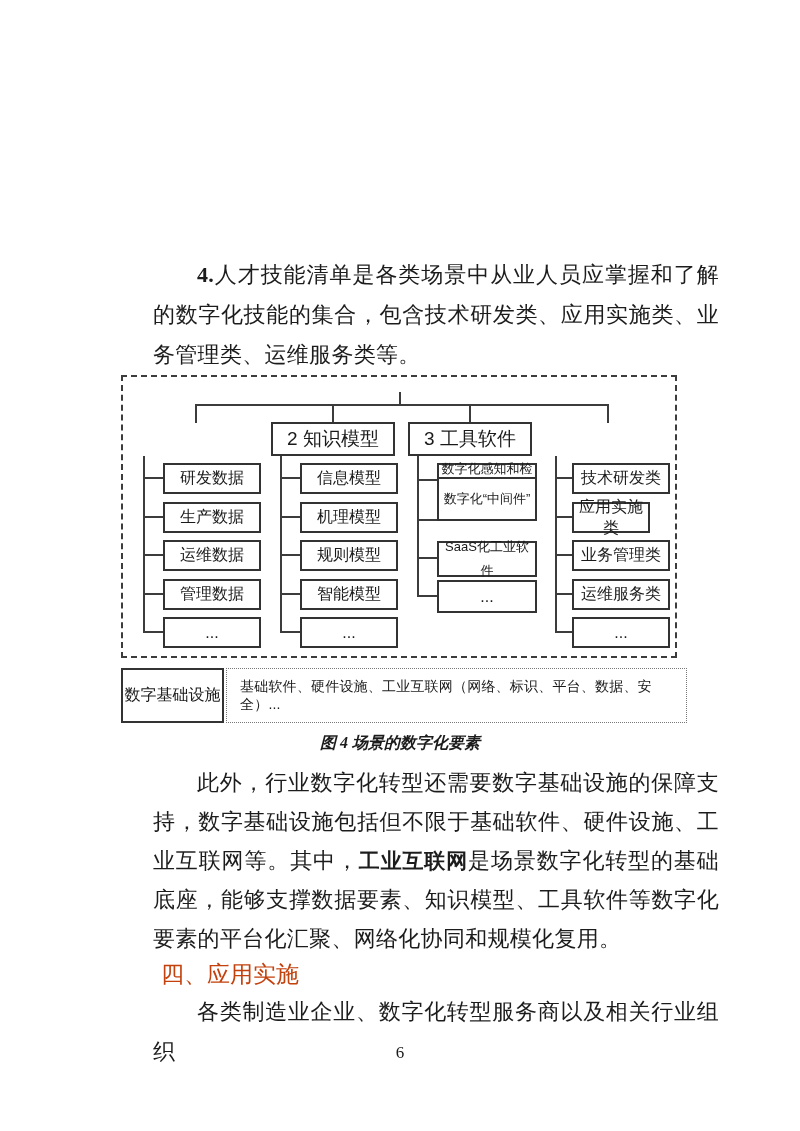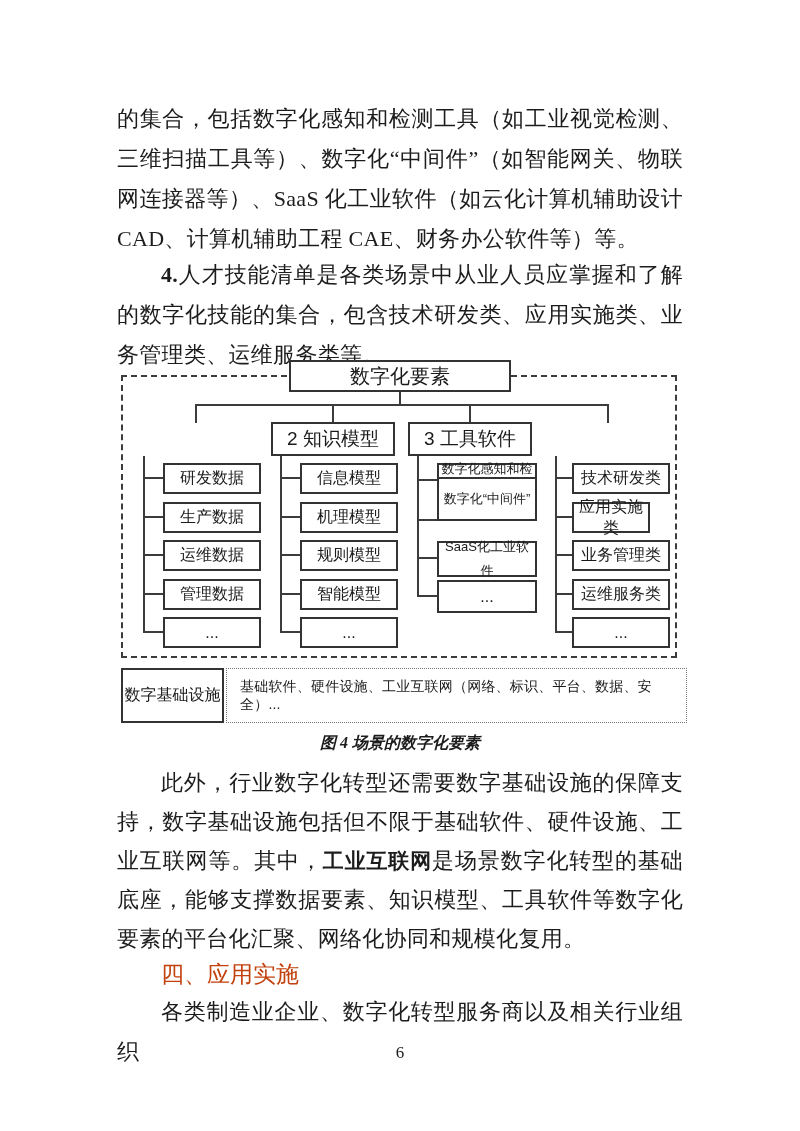--- a/index.html
+++ b/index.html
@@ -13,21 +13,21 @@
   }
   
   .para{
     position:absolute;
     left:117px;width:566px;
     font-size:22px;line-height:40px;
     text-align:justify;
     letter-spacing:0.3px;
     margin:0;
   }
-  .indent{text-indent:44px;}
+  .indent{text-indent:44px;margin-left:36px;}
   .bold-num{font-weight:bold;}
   .bold-hei{font-weight:bold;font-family:"Liberation Sans","DejaVu Sans",sans-serif;font-size:21px;}
   
   .caption{
     position:absolute;left:0;top:733px;width:800px;
     text-align:center;
     font-size:16px;font-style:italic;font-weight:600;
     font-family:"Liberation Serif","DejaVu Serif",serif;
   }
   
@@ -69,21 +69,20 @@
     border:1.5px dotted #777;box-sizing:border-box;
     display:flex;align-items:center;
     padding-left:13px;font-size:14px;letter-spacing:0.2px;
   }
 </style>
 </head>
 <body>
 
 <div class="page">
 
-  <p class="para" style="top:99px">的集合，包括数字化感知和检测工具（如工业视觉检测、三维扫描工具等）、数字化“中间件”（如智能网关、物联网连接器等）、SaaS 化工业软件（如云化计算机辅助设计 CAD、计算机辅助工程 CAE、财务办公软件等）等。</p>
 
   <p class="para indent" style="top:255px"><span class="bold-num">4.</span><span>人才技能清单是各类场景中从业人员应掌握和了解的数字化技能的集合，包含技术研发类、应用实施类、业务管理类、运维服务类等。</span></p>
 
   <div class="diagram">
 
     <div class="dashedRect"></div>
 
     <div class="line" style="left:399px;top:392px;width:2px;height:13px"></div>
     <div class="line" style="left:195px;top:404px;width:414px;height:2px"></div>
     <div class="line" style="left:195px;top:404px;width:2px;height:19px"></div>
@@ -112,21 +111,20 @@
     <div class="line" style="left:417px;top:519px;width:20px;height:2px"></div>
     <div class="line" style="left:417px;top:557px;width:20px;height:2px"></div>
     <div class="line" style="left:417px;top:595px;width:20px;height:2px"></div>
 
     <div class="line" style="left:555px;top:477px;width:17px;height:2px"></div>
     <div class="line" style="left:555px;top:516px;width:17px;height:2px"></div>
     <div class="line" style="left:555px;top:554px;width:17px;height:2px"></div>
     <div class="line" style="left:555px;top:593px;width:17px;height:2px"></div>
     <div class="line" style="left:555px;top:631px;width:17px;height:2px"></div>
 
-    <div class="node rootNode" style="left:289px;top:360px;width:222px;height:32px">数字化要素</div>
 
     <div class="node headerNode" style="left:271px;top:422px;width:124px;height:34px">2 知识模型</div>
     <div class="node headerNode" style="left:408px;top:422px;width:124px;height:34px">3 工具软件</div>
 
     <div class="node childNode" style="left:163px;top:463px;width:98px;height:31px">研发数据</div>
     <div class="node childNode" style="left:163px;top:502px;width:98px;height:31px">生产数据</div>
     <div class="node childNode" style="left:163px;top:540px;width:98px;height:31px">运维数据</div>
     <div class="node childNode" style="left:163px;top:579px;width:98px;height:31px">管理数据</div>
     <div class="node childNode" style="left:163px;top:617px;width:98px;height:31px">...</div>
 

